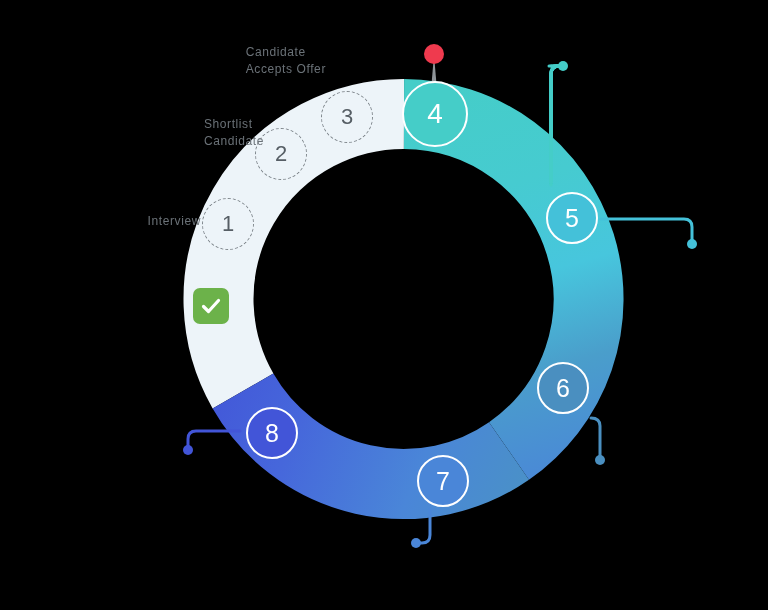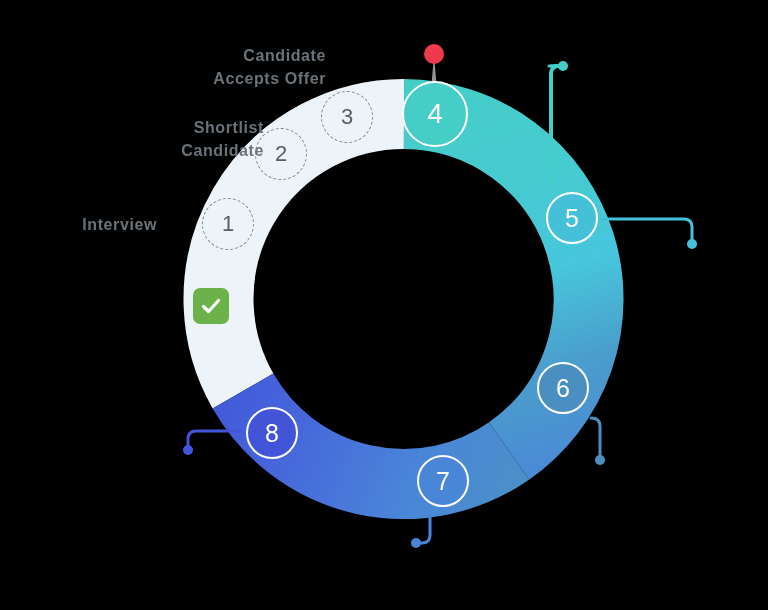--- a/index.html
+++ b/index.html
@@ -27,31 +27,31 @@
     top: 0;
     width: 768px;
     height: 610px;
     display: block;
   }
   
   .stage-label {
     position: absolute;
     color: #6b7278;
     font-family: "Liberation Sans", sans-serif;
-    font-size: 16px;
-    font-weight: bold;
+    font-size: 12px;
+    font-weight: normal;
     letter-spacing: 0.6px;
     line-height: 1.45;
-    text-align: right;
+    text-align: left;
     white-space: pre-line;
     user-select: none;
   }
   #label-accepts-offer { right: 442px; top: 44px; }
   #label-shortlist     { right: 504px; top: 116px; }
-  #label-interview     { right: 611px; top: 213px; margin-left: 47px; }
+  #label-interview     { right: 567px; top: 213px; margin-left: 47px; }
 
   
   .node {
     position: absolute;
     width: 52px;
     height: 52px;
     border-radius: 50%;
     display: flex;
     align-items: center;
     justify-content: center;

